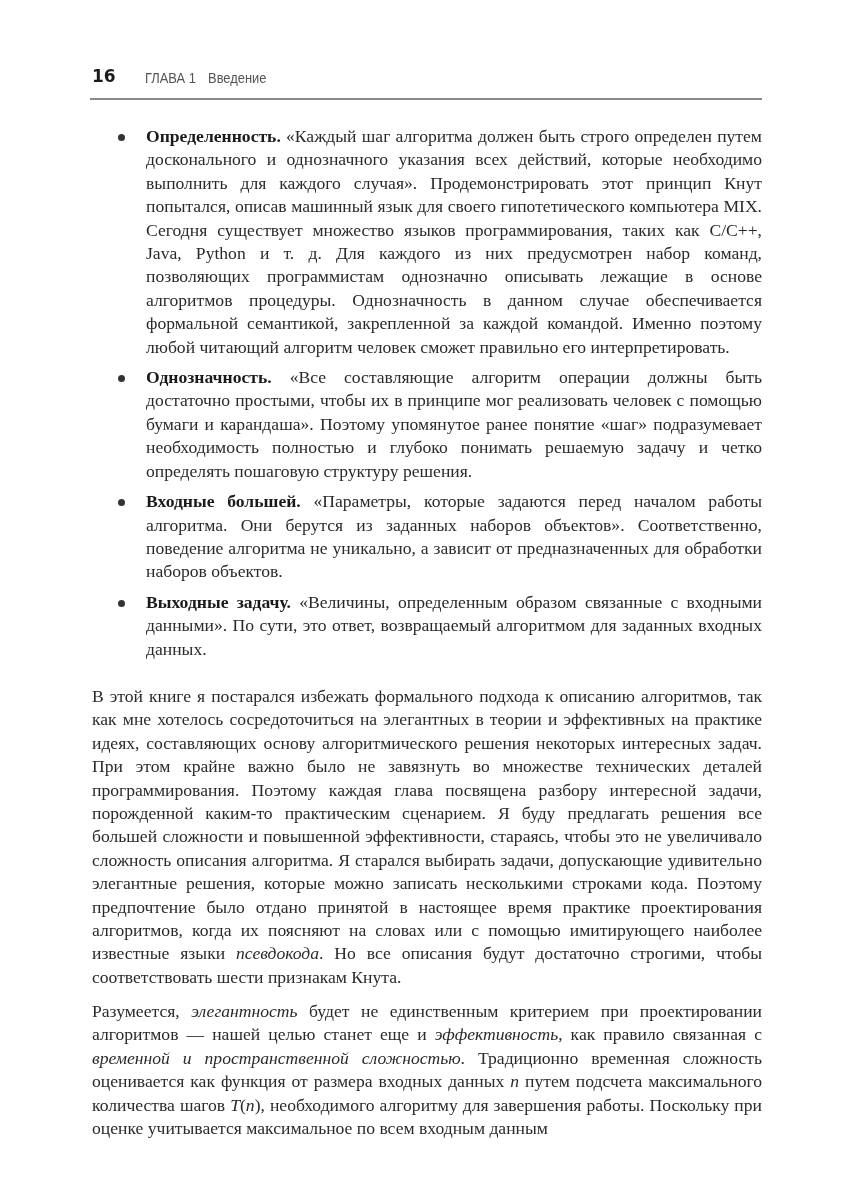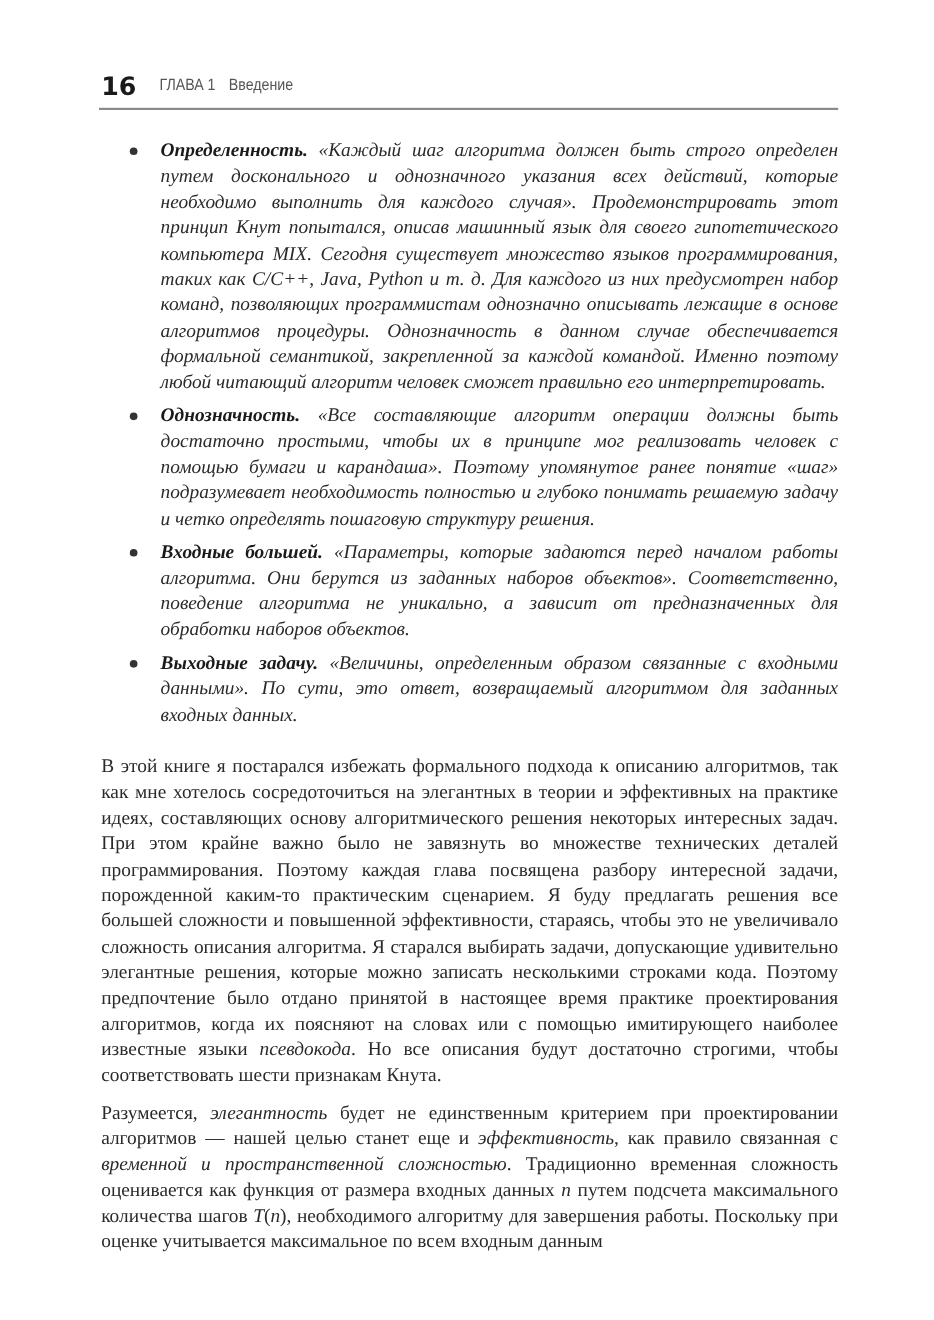--- a/index.html
+++ b/index.html
@@ -1,23 +1,23 @@
 <!DOCTYPE html>
 <html><head>
 <meta charset="utf-8">
 <style>
   html, body { margin: 0; padding: 0; background: #ffffff; }
   body { width: 849px; height: 1200px; position: relative; overflow: hidden; }
   .header { position: absolute; left: 90px; top: 64px; width: 672px; height: 34px; border-bottom: 2px solid #8a8a8a; }
-  .page-num { position: absolute; left: 2px; top: 2px; font-family: "DejaVu Sans", sans-serif; font-weight: bold; font-size: 23px; color: #1a1a1a; }
+  .page-num { position: absolute; left: 2px; top: 2px; font-family: "DejaVu Sans", sans-serif; font-weight: bold; font-size: 17px; color: #1a1a1a; }
   .chapter { position: absolute; left: 55px; top: 5px; font-family: "Liberation Sans", sans-serif; font-size: 15px; color: #555; transform: scaleX(0.86); transform-origin: left top; white-space: nowrap; }
   .chapter .ch-num { margin-right: 10px; }
   .body-text { font-family: "Liberation Serif", serif; font-size: 17.6px; line-height: 23.4px; color: #2a2a2a; text-align: justify; }
   ul.defs { position: absolute; left: 92px; top: 125px; width: 670px; margin: 0; padding: 0; list-style: none; }
-  ul.defs li { position: relative; padding-left: 54px; margin-bottom: 7px; font-style: italic; }
+  ul.defs li { position: relative; padding-left: 54px; margin-bottom: 7px; }
   ul.defs li .bullet { position: absolute; left: 26px; top: 9px; width: 7px; height: 7px; border-radius: 50%; background: #333; }
   ul.defs li b { color: #1a1a1a; }
   .para { position: absolute; left: 92px; width: 670px; margin: 0; }
   #p1 { top: 685px; }
   #p2 { top: 1000px; }
 </style>
 </head>
 <body>
 
 <div class="header">

